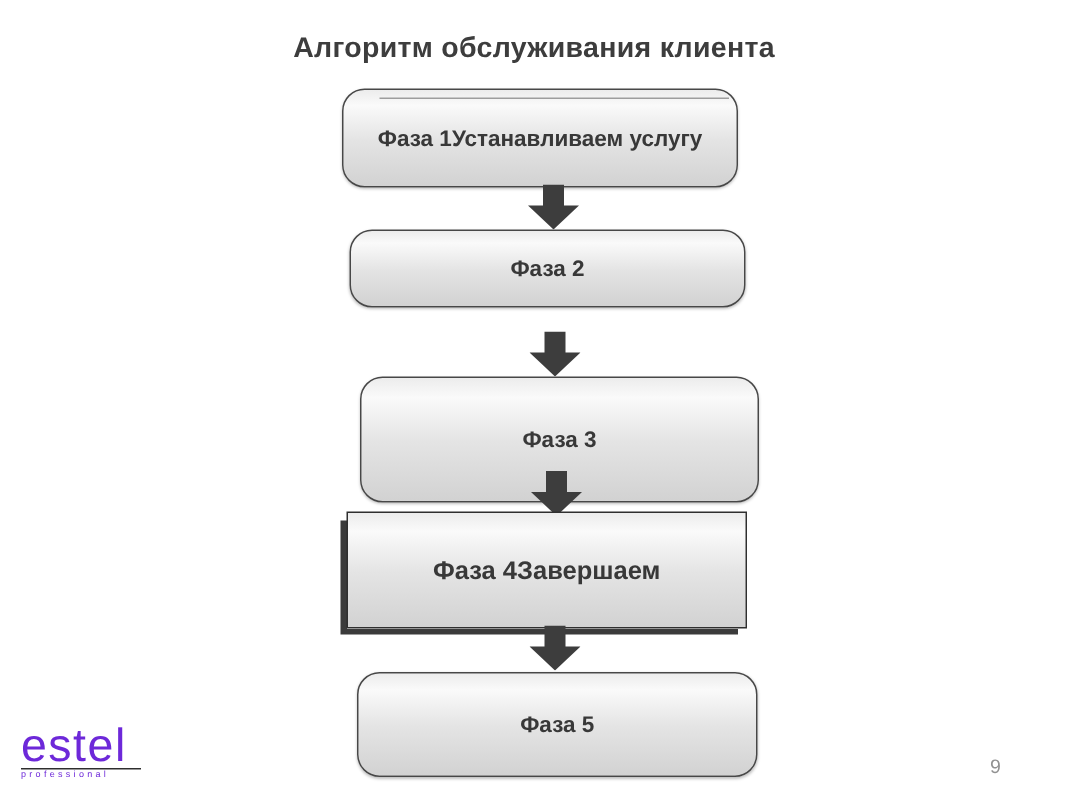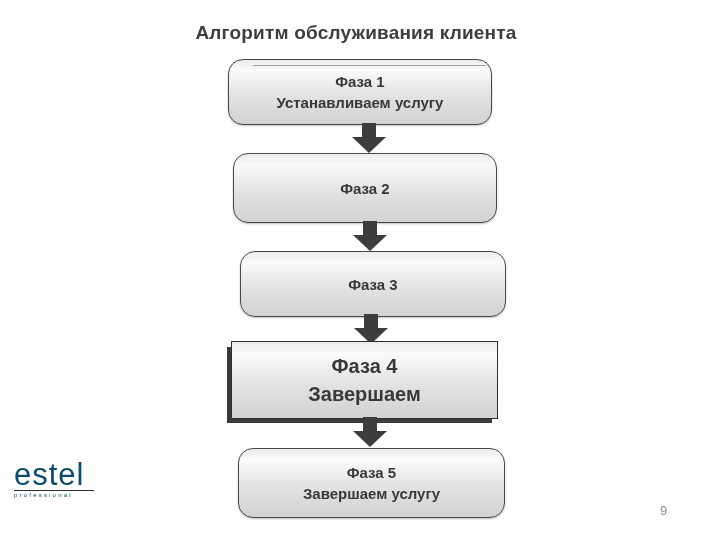--- a/index.html
+++ b/index.html
@@ -17,44 +17,43 @@
     margin:0;
     text-align:center;
     font-size:19px;
     font-weight:bold;
     color:#3d3d3d;
     letter-spacing:.2px;
   }
   .step{
     position:absolute;
     display:flex;
-    flex-direction:column;
     align-items:center;
     justify-content:center;
     row-gap:2px;
     text-align:center;
     box-sizing:border-box;
     background:linear-gradient(180deg,#ececec 0%,#fafafa 16%,#e4e4e4 52%,#d2d2d2 100%);
     border:1.5px solid #474747;
     color:#383838;
     font-weight:bold;
     font-size:15px;
     line-height:19px;
   }
   .rounded{border-radius:15px;box-shadow:0 1px 2px rgba(0,0,0,.25);}
   .s1{left:228px;top:59px;width:264px;height:66px;}
-  .s2{left:233px;top:153px;width:264px;height:70px;}
-  .s3{left:240px;top:251px;width:266px;height:66px;gap:28px;}
+  .s2{left:233px;top:153px;width:264px;height:52px;}
+  .s3{left:240px;top:251px;width:266px;height:84px;gap:28px;}
   .s4{
     left:231px;top:341px;width:267px;height:78px;
     border:1.8px solid #2f2f2f;
     border-radius:0;
     box-shadow:-5px 5px 0 -1px #3b3b3b;
     row-gap:9px;
-    font-size:20px;
+    font-size:17px;
   }
   .s4::after{
     content:"";
     position:absolute;
     left:6px;top:-5px;
     width:100%;height:100%;
     border:1px solid #cfcfcf;
     z-index:-1;
   }
   .s5{left:238px;top:448px;width:267px;height:70px;text-align:center;}
@@ -67,23 +66,23 @@
   .arrow{
     position:absolute;
     width:34px;height:30px;
   }
   .a1{left:352px;top:123px;}
   .a2{left:353px;top:221px;}
   .a3{left:354px;top:314px;}
   .a4{left:353px;top:417px;}
   .logo{
     position:absolute;
-    left:14px;top:460px;
+    left:14px;top:482px;
     width:86px;
-    color:#0c4a6e;
+    color:#6d28d9;
   }
   .logo-brand{
     font-size:31px;
     line-height:30px;
     letter-spacing:1px;
     font-weight:normal;
   }
   .logo-rule{
     width:80px;height:0;
     border-top:1.5px solid #2e2e2e;
@@ -138,21 +137,20 @@
     <div class="step-phase">Фаза 4</div>
     <div class="step-text">Завершаем</div>
   </div>
 
   <svg class="arrow a4" viewBox="0 0 34 30" xmlns="http://www.w3.org/2000/svg">
     <path d="M10 0 H24 V14 H34 L17 30 L0 14 H10 Z" fill="#3d3d3d"></path>
   </svg>
 
   <div class="step rounded s5">
     <div class="step-phase">Фаза 5</div>
-    <div class="step-text">Завершаем услугу</div>
   </div>
 
   <div class="logo">
     <div class="logo-brand">estel</div>
     <div class="logo-rule"></div>
     <div class="logo-sub">professional</div>
   </div>
 
   <div class="page-number">9</div>
 

